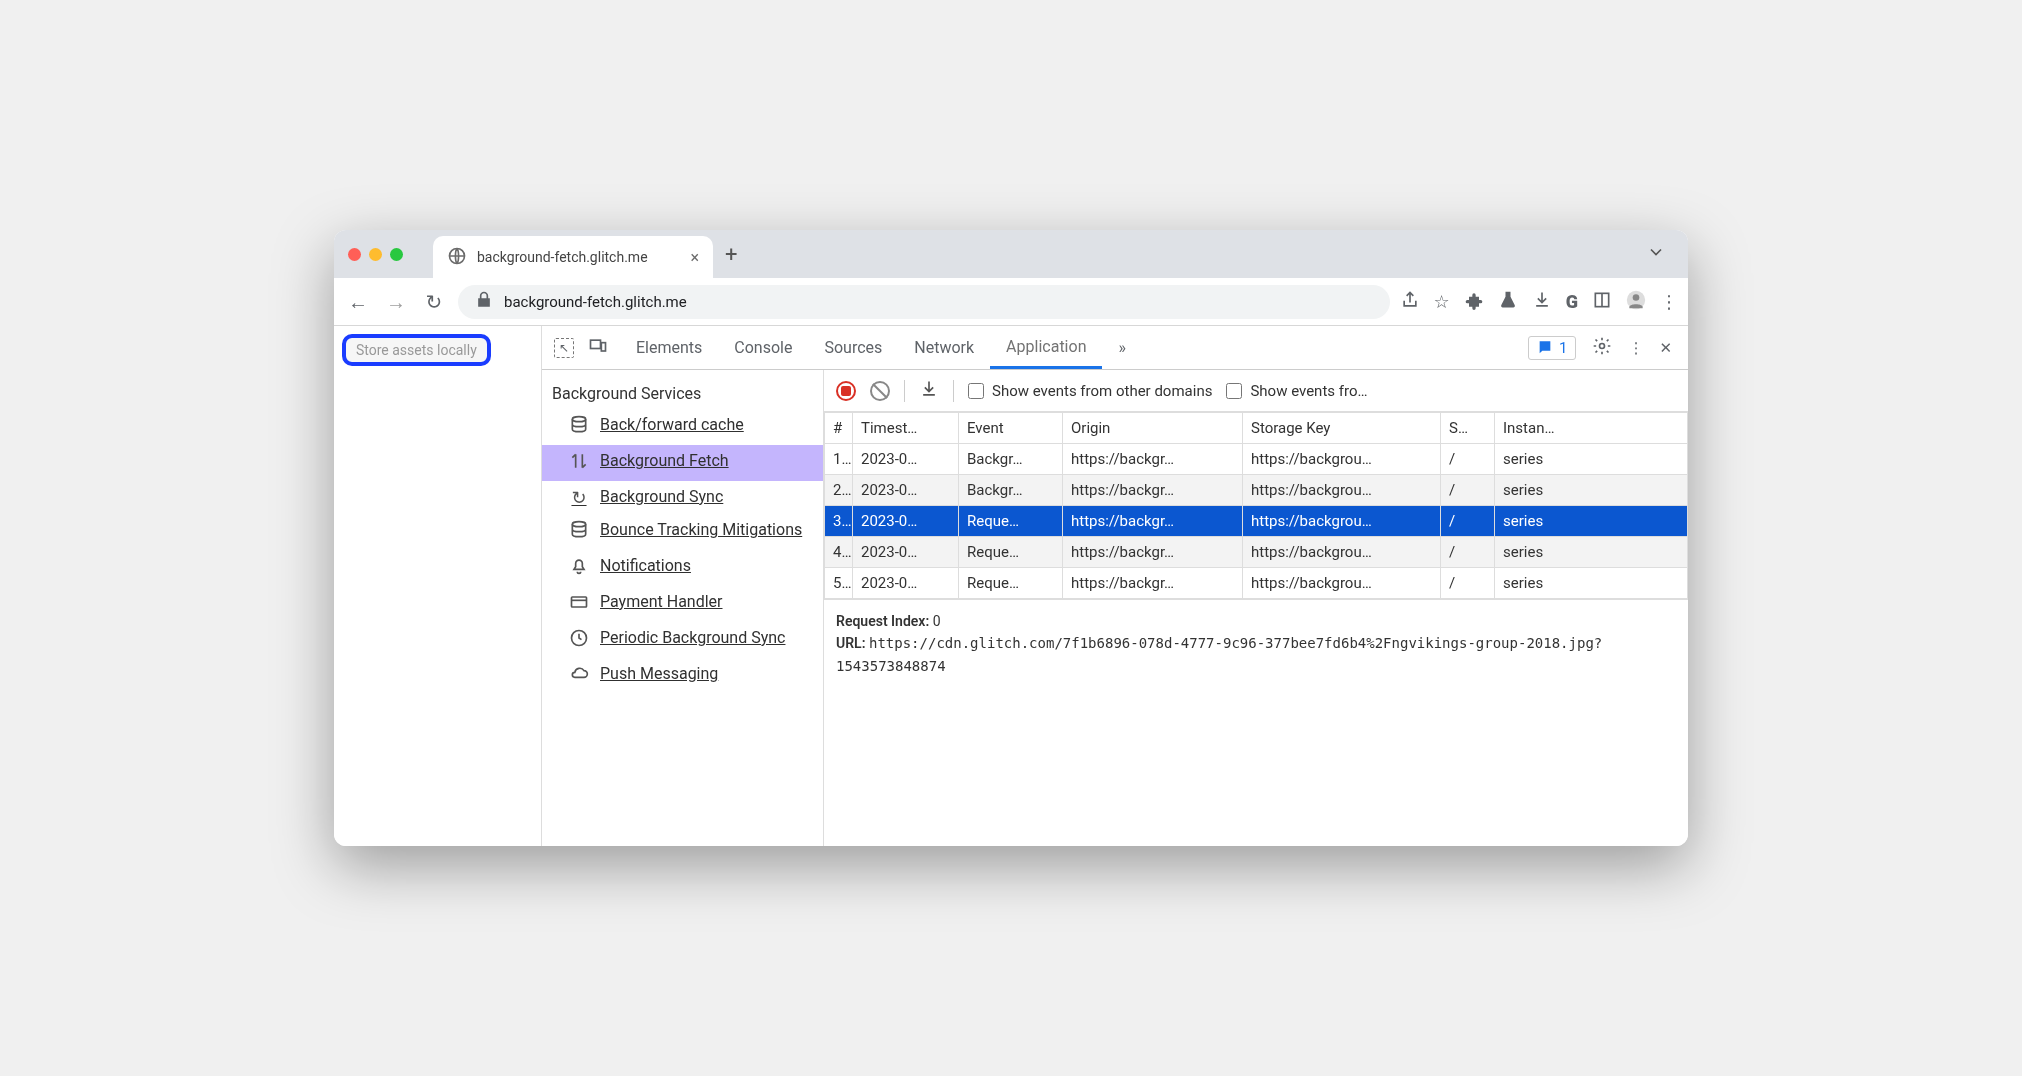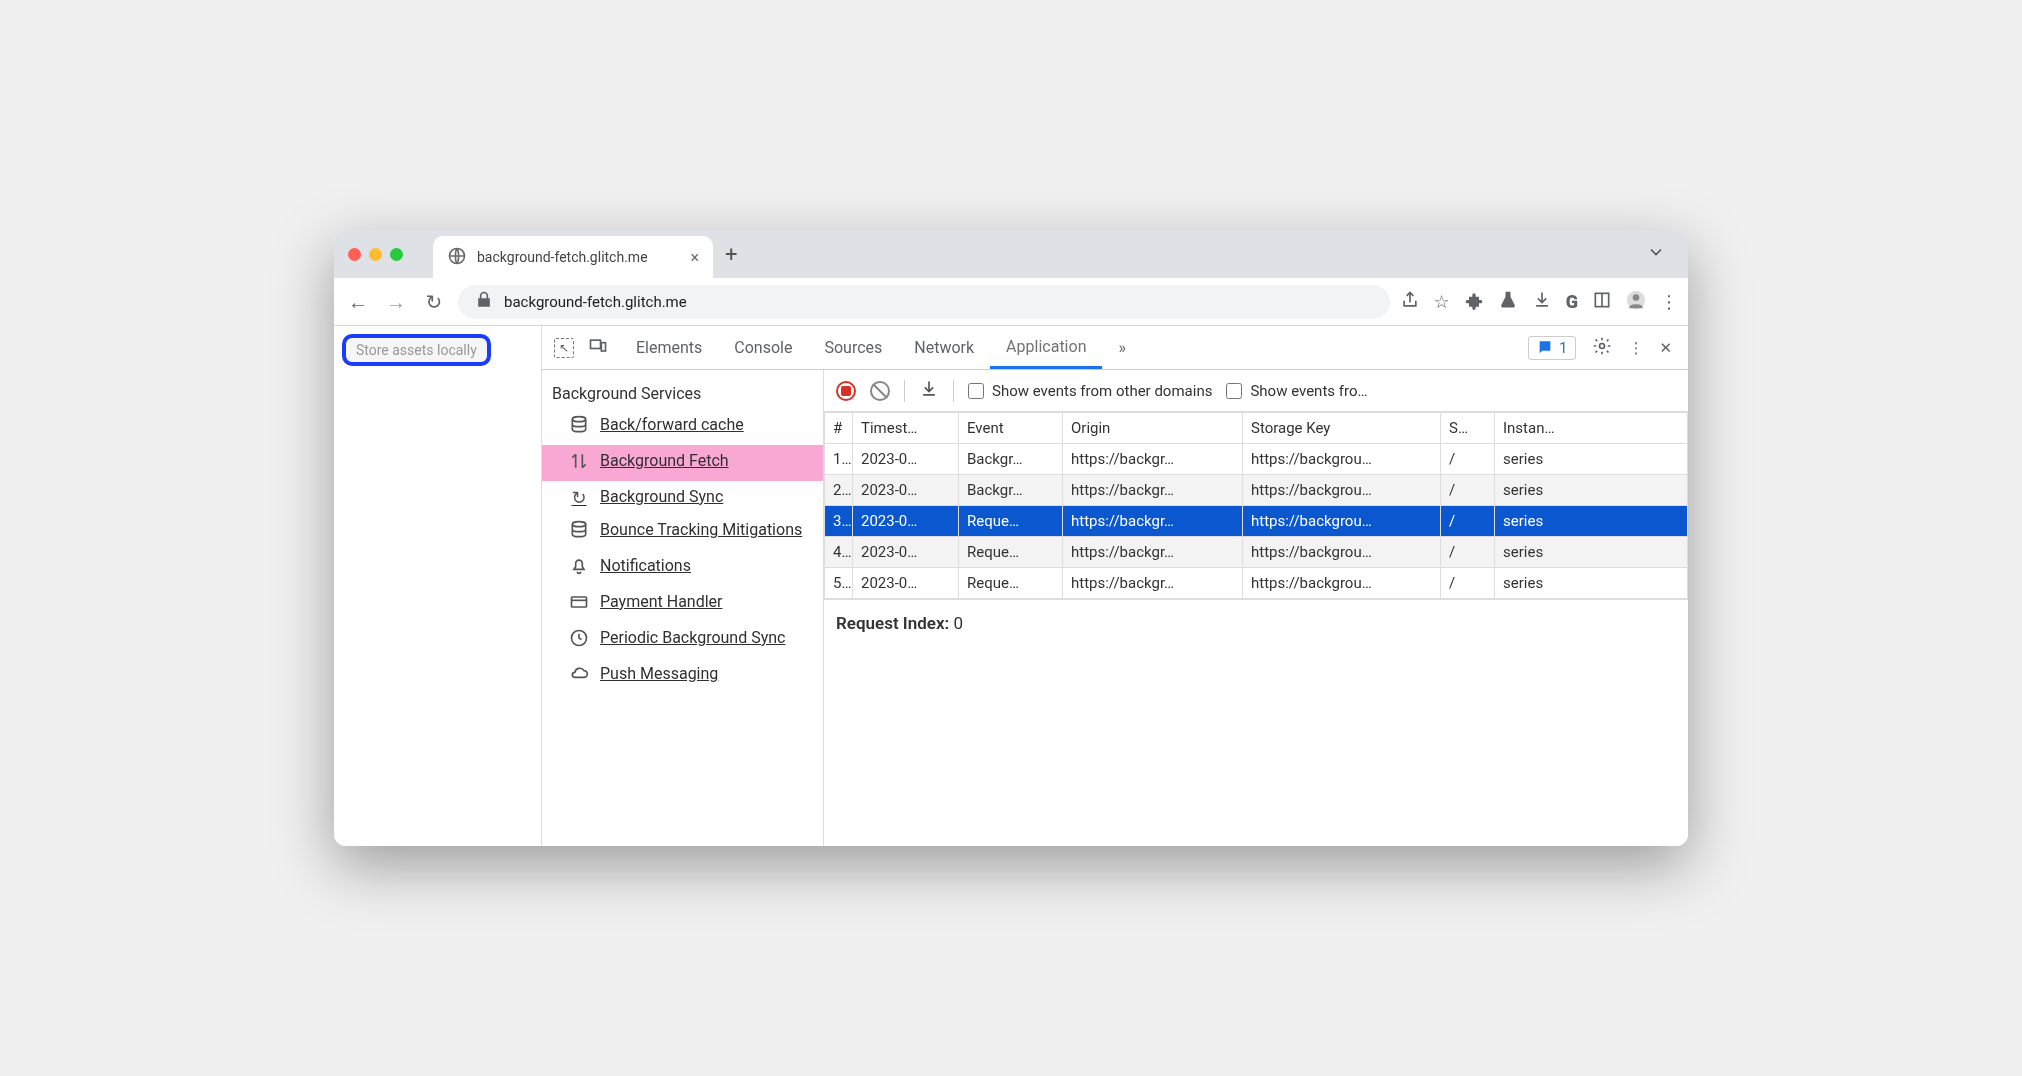--- a/index.html
+++ b/index.html
@@ -131,21 +131,21 @@
 .side-item {
   display: flex;
   gap: 10px;
   padding: 6px 10px 6px 26px;
   color: #303030;
   font-size: 16px;
   white-space: nowrap;
   cursor: pointer;
   text-decoration: underline;
 }
-.side-item.selected { background: #f9a8d4; }
+.side-item.selected { background: #c4b5fd; }
 .side-item .icn { width: 22px; text-align: center; color: #555; font-size: 18px;}
 .dt-content { flex: 1; display: flex; flex-direction: column; }
 .dt-toolbar {
   display: flex;
   align-items: center;
   gap: 14px;
   height: 42px;
   padding: 0 12px;
   border-bottom: 1px solid #ddd;
   font-size: 15px;
@@ -176,21 +176,21 @@
 .col-n { width: 28px; }
 .col-ts { width: 106px; }
 .col-ev { width: 104px; }
 .col-or { width: 180px; }
 .col-sk { width: 198px; }
 .col-sc { width: 54px; }
 .col-in { width: auto; }
 .detail {
   border-top: 1px solid #ddd;
   padding: 10px 12px;
-  font-size: 17px;
+  font-size: 14px;
   color:#333;
   line-height:1.6;
 }
 .detail b { font-weight:600; }
 .mono { font-family: Menlo, Consolas, monospace; }
 svg.icon { width: 20px; height: 20px; }
 </style>
 </head>
 <body>
 
@@ -445,20 +445,24 @@
                   </tr>
                 </tbody>
             </table>
           </div>
 
           <div class="detail">
             <div>
               <b>Request Index:</b>
               <span>0</span>
             </div>
+            <div>
+              <b>URL:</b>
+              <span class="mono">https://cdn.glitch.com/7f1b6896-078d-4777-9c96-377bee7fd6b4%2Fngvikings-group-2018.jpg?1543573848874</span>
+            </div>
           </div>
 
         </div>
       </div>
 
     </div>
   </div>
 </div>
 
 </body></html>

